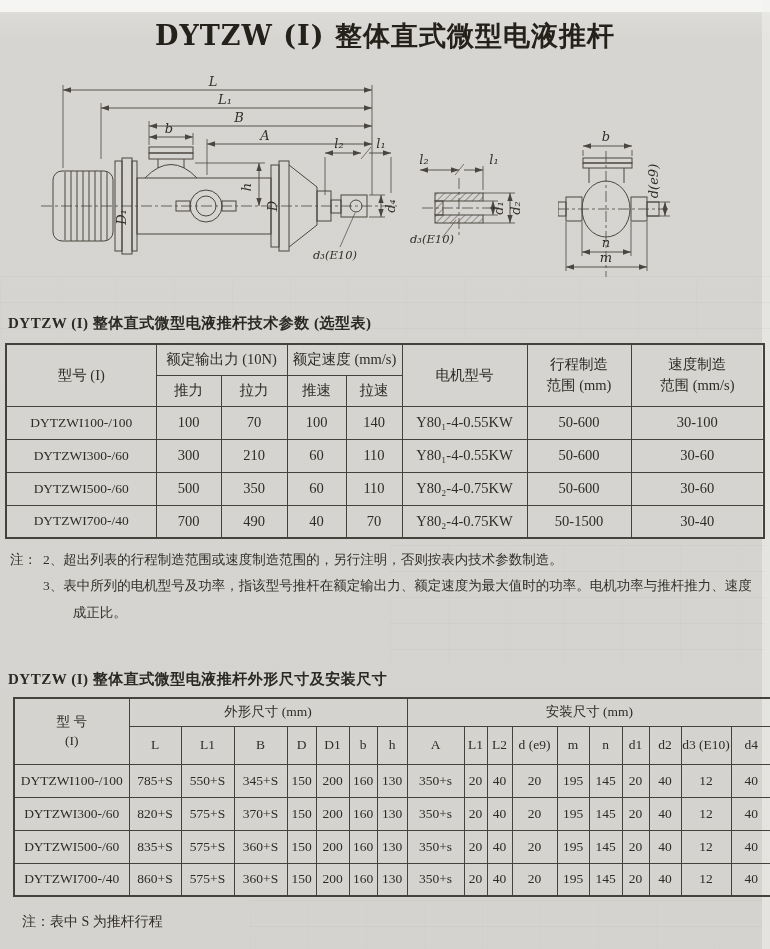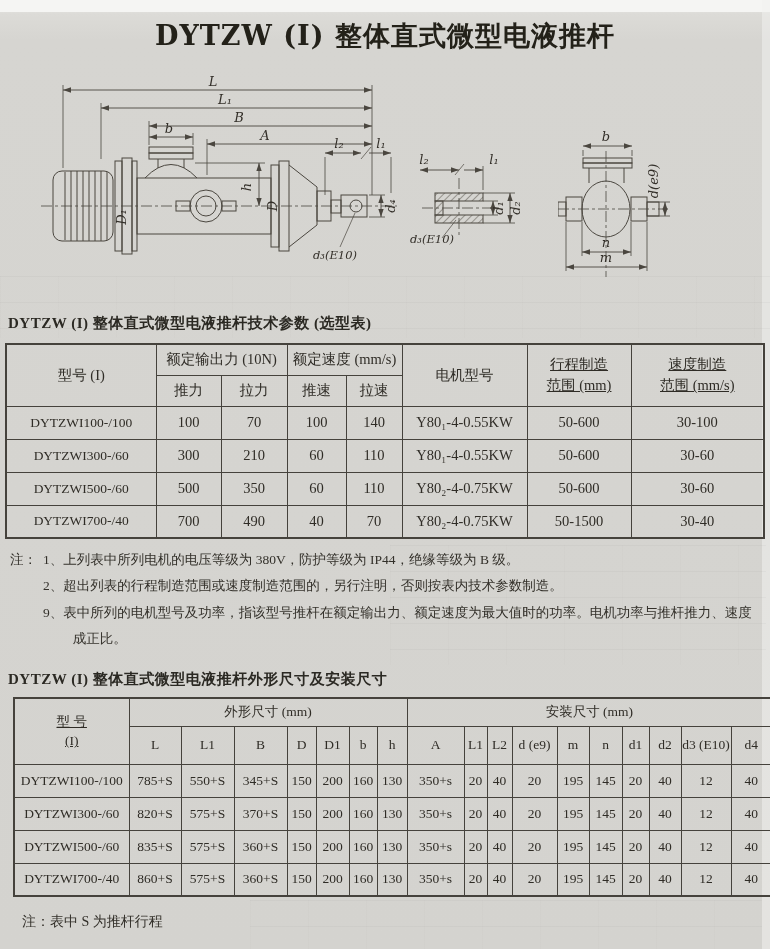--- a/index.html
+++ b/index.html
@@ -39,21 +39,21 @@
   
   table{border-collapse:collapse;table-layout:fixed;position:absolute;left:5px;
     font-family:"Liberation Serif","DejaVu Serif",serif;color:#2f2c26;}
   td,th{border:1px solid #45423c;text-align:center;vertical-align:middle;
     font-weight:normal;padding:0;overflow:hidden;font-size:14.5px;}
   table{border:2px solid #45423c;}
   #table1{top:343px;width:758px;}
   #table2{top:697px;width:758px;margin-left:8px;}
   #table2 td,#table2 th{font-size:13.5px;}
   #table2 td.model,#table1 td.model{font-size:13.5px;letter-spacing:0px;}
-  .two-line span{display:block;line-height:1.45;text-decoration:underline;}
+  .two-line span{display:block;line-height:1.45;}
 
   
   .notes{position:absolute;left:10px;top:547px;width:745px;font-size:13.5px;line-height:1.95;color:#33302a;}
   .notes .prefix{position:absolute;left:0;top:0;}
   .notes .note-item{padding-left:33px;}
   .notes .note-item .inner{display:block;padding-left:2.2em;text-indent:-2.2em;}
   .bottom-note{position:absolute;left:10px;top:913px;font-size:14px;color:#33302a;margin-left:12px;}
 </style>
 </head>
 <body>
@@ -292,27 +292,24 @@
       <td>Y80₂-4-0.75KW</td>
       <td>50-1500</td>
       <td>30-40</td>
     </tr>
   </tbody>
     </table>
 
   <div class="notes">
     <span class="prefix">注：</span>
     <div class="note-item">
-        <span class="inner">1、上列表中所列电机的电压等级为 380V，防护等级为 IP44，绝缘等级为 B 级。</span>
-      </div>
-    <div class="note-item">
         <span class="inner">2、超出列表的行程制造范围或速度制造范围的，另行注明，否则按表内技术参数制造。</span>
       </div>
     <div class="note-item">
-        <span class="inner">9、表中所列的电机型号及功率，指该型号推杆在额定输出力、额定速度为最大值时的功率。电机功率与推杆推力、速度成正比。</span>
+        <span class="inner">3、表中所列的电机型号及功率，指该型号推杆在额定输出力、额定速度为最大值时的功率。电机功率与推杆推力、速度成正比。</span>
       </div>
   </div>
 
   <div class="sec-title" id="sec2-title">DYTZW (I) 整体直式微型电液推杆外形尺寸及安装尺寸</div>
 
   <table id="table2">
     <colgroup>
       <col style="width:115px">
         <col style="width:52px">
         <col style="width:53px">

